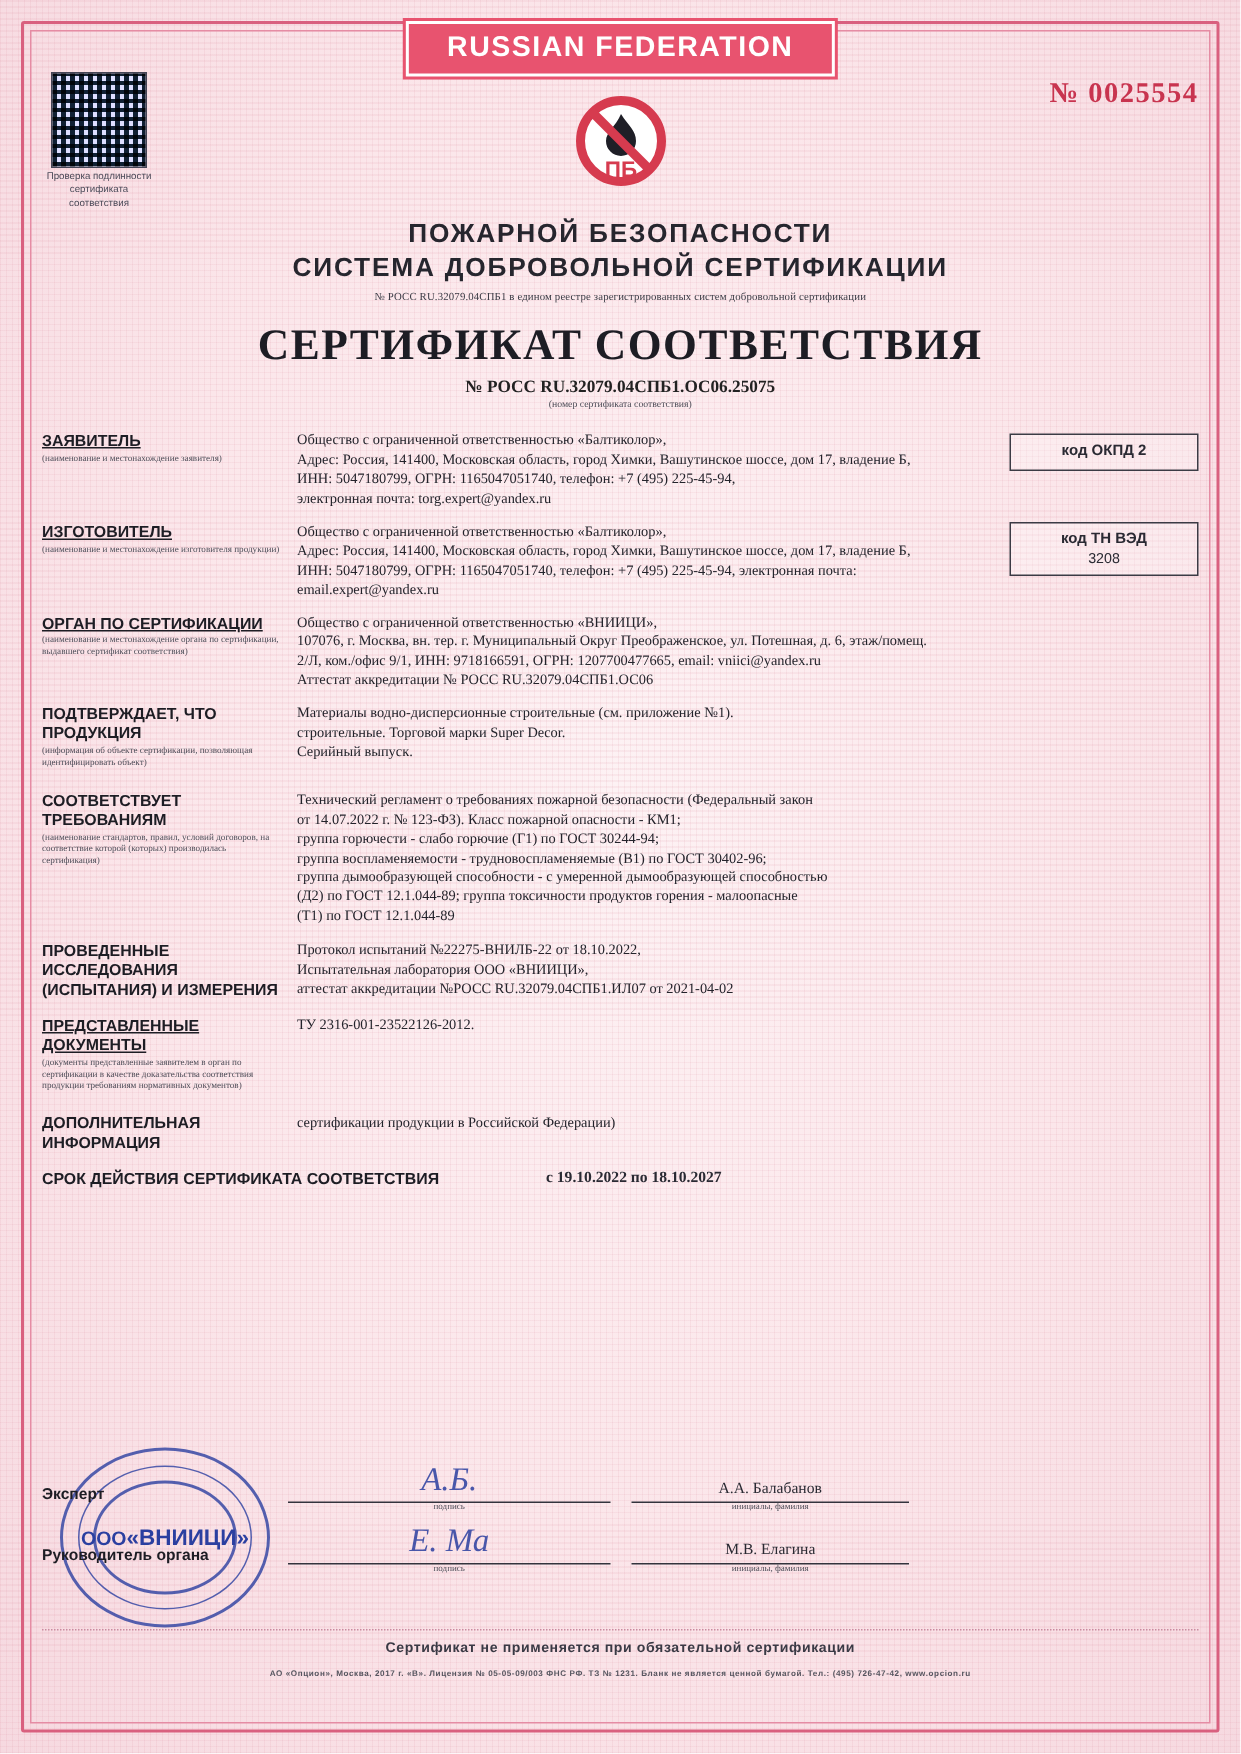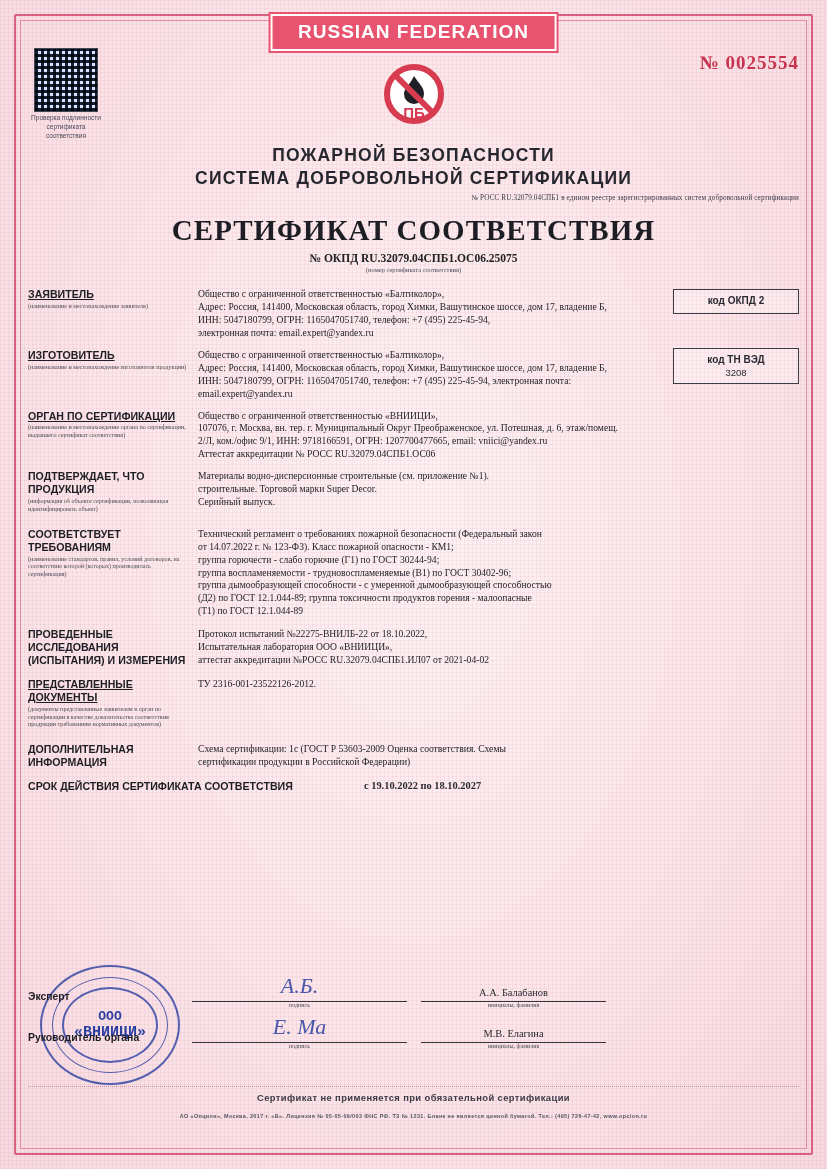--- a/index.html
+++ b/index.html
@@ -70,21 +70,21 @@
 
   .titleblock{
     position:absolute;left:0;right:0;top:118px;text-align:center;
   }
   .t1{
     font-family:"Liberation Sans", sans-serif;
     font-weight:bold;font-size:17.5px;letter-spacing:1.2px;color:#26262e;
     line-height:1.3;
   }
   .t2{
-    font-size:7.2px;margin-top:4px;color:#3b3b45;letter-spacing:.1px;text-align:right;
+    font-size:7.2px;margin-top:4px;color:#3b3b45;letter-spacing:.1px;
   }
   .t3{
     font-family:"Liberation Serif", serif;
     font-weight:bold;font-size:29px;letter-spacing:1px;margin-top:12px;color:#1d1d24;
   }
   .t4{font-size:11.5px;font-weight:bold;margin-top:5px;color:#222;}
   .t5{font-size:6.5px;margin-top:2px;color:#4a4a55;}
 
   
   .rows{position:absolute;left:0;right:0;top:262px;}
@@ -146,22 +146,22 @@
   }
   .stamp{
     position:absolute;left:12px;bottom:58px;width:140px;height:120px;
   }
   .stamp .ring{
     position:absolute;inset:0;border:2px solid #2b3fa0;border-radius:50%;opacity:.8;
   }
   .stamp .ring2{position:absolute;inset:12px;border:1px solid #2b3fa0;border-radius:50%;opacity:.8;}
   .stamp .ring3{position:absolute;inset:22px;border:2px solid #2b3fa0;border-radius:50%;opacity:.8;}
   .stamp .txt{
-    position:absolute;inset:0;display:flex;flex-direction:column;align-items:center;justify-content:center;
-    color:#2b3fa0;font-family:Liberation Mono, monospace;font-weight:bold;
+    position:absolute;inset:0;display:flex;flex-direction:row;align-items:center;justify-content:center;
+    color:#2b3fa0;font-family:Liberation Sans, sans-serif;font-weight:bold;
   }
   .stamp .txt .a{font-size:13px;}
   .stamp .txt .b{font-size:15px;}
 
   .footnote{
     position:absolute;left:0;right:0;bottom:40px;text-align:center;
     font-family:"Liberation Sans", sans-serif;font-weight:bold;font-size:9.4px;
     color:#3a3a45;letter-spacing:.4px;
   }
   .tinyline{
@@ -197,21 +197,21 @@
         <line x1="19" y1="14" x2="59" y2="54" stroke="#d63b4f" stroke-width="6"></line>
         <text x="39" y="58" text-anchor="middle" font-family="Liberation Sans, sans-serif" font-size="15" font-weight="bold" fill="#d63b4f">ПБ</text>
       </svg>
     </div>
 
     <div class="titleblock">
       <div class="t1">ПОЖАРНОЙ БЕЗОПАСНОСТИ</div>
       <div class="t1">СИСТЕМА ДОБРОВОЛЬНОЙ СЕРТИФИКАЦИИ</div>
       <div class="t2">№ РОСС RU.32079.04СПБ1 в едином реестре зарегистрированных систем добровольной сертификации</div>
       <div class="t3">СЕРТИФИКАТ СООТВЕТСТВИЯ</div>
-      <div class="t4">№ ОКПД RU.32079.04СПБ1.ОС06.25075</div>
+      <div class="t4">№ РОСС RU.32079.04СПБ1.ОС06.25075</div>
       <div class="t5">(номер сертификата соответствия)</div>
     </div>
 
     <div class="codes">
       <div class="codebox">
         <div>код ОКПД 2</div>
         <div class="v"></div>
       </div>
       <div class="codebox second">
         <div>код ТН ВЭД</div>
@@ -223,21 +223,21 @@
 
       <div class="row">
         <div class="lbl">
           <div class="h u">ЗАЯВИТЕЛЬ</div>
           <div class="s">(наименование и местонахождение заявителя)</div>
         </div>
         <div class="val" style="max-width:470px;">
           <span class="ln">Общество с ограниченной ответственностью «Балтиколор»,</span>
           <span class="ln">Адрес: Россия, 141400, Московская область, город Химки, Вашутинское шоссе, дом 17, владение Б,</span>
           <span class="ln">ИНН: 5047180799, ОГРН: 1165047051740, телефон: +7 (495) 225-45-94,</span>
-          <span class="ln">электронная почта: email.expert@yandex.ru</span>
+          <span class="ln">электронная почта: torg.expert@yandex.ru</span>
         </div>
       </div>
 
       <div class="row">
         <div class="lbl">
           <div class="h u">ИЗГОТОВИТЕЛЬ</div>
           <div class="s">(наименование и местонахождение изготовителя продукции)</div>
         </div>
         <div class="val" style="max-width:470px;">
           <span class="ln">Общество с ограниченной ответственностью «Балтиколор»,</span>
@@ -309,21 +309,20 @@
           <span class="ln">ТУ 2316-001-23522126-2012.</span>
         </div>
       </div>
 
       <div class="row" style="margin-top:14px;">
         <div class="lbl">
           <div class="h">ДОПОЛНИТЕЛЬНАЯ ИНФОРМАЦИЯ</div>
           <div class="s"></div>
         </div>
         <div class="val">
-          <span class="ln">Схема сертификации: 1с (ГОСТ Р 53603-2009  Оценка соответствия.  Схемы</span>
           <span class="ln">сертификации продукции в Российской Федерации)</span>
         </div>
       </div>
 
       <div class="validity">
         <div class="h">СРОК ДЕЙСТВИЯ СЕРТИФИКАТА СООТВЕТСТВИЯ</div>
         <div class="v">с 19.10.2022 по 18.10.2027</div>
       </div>
 
     </div>

